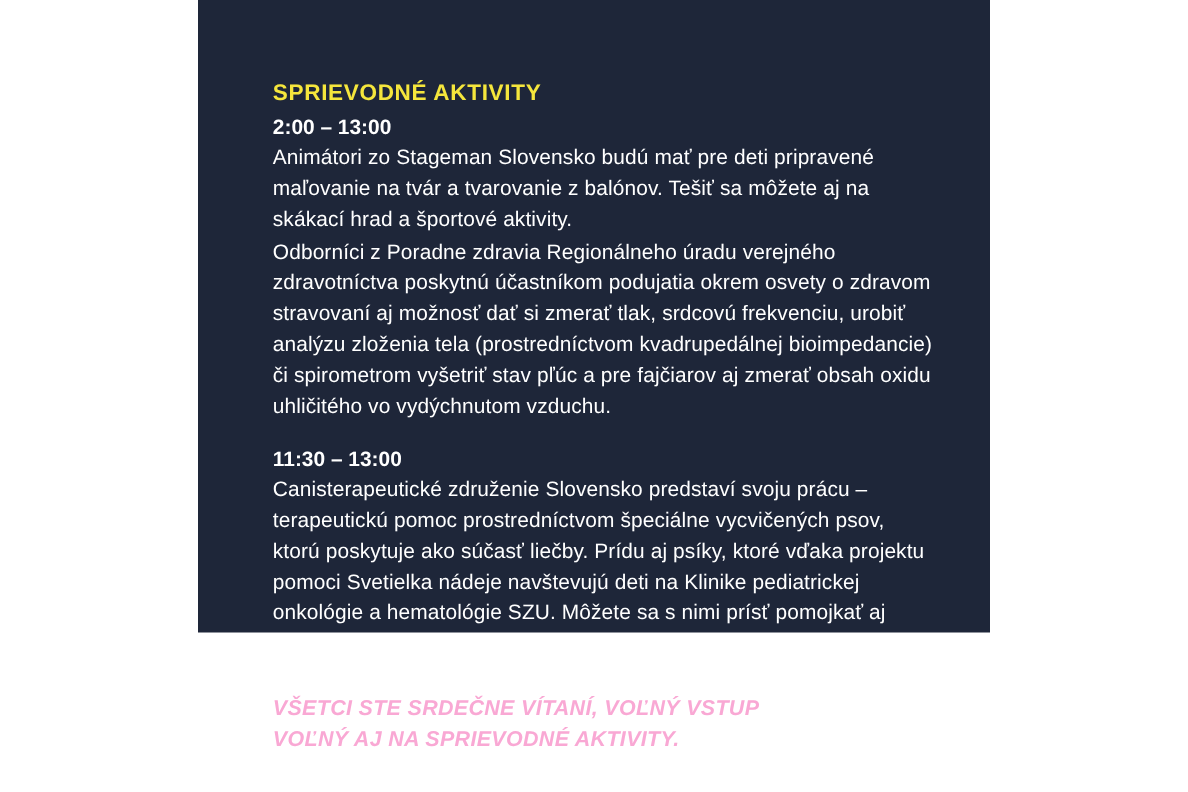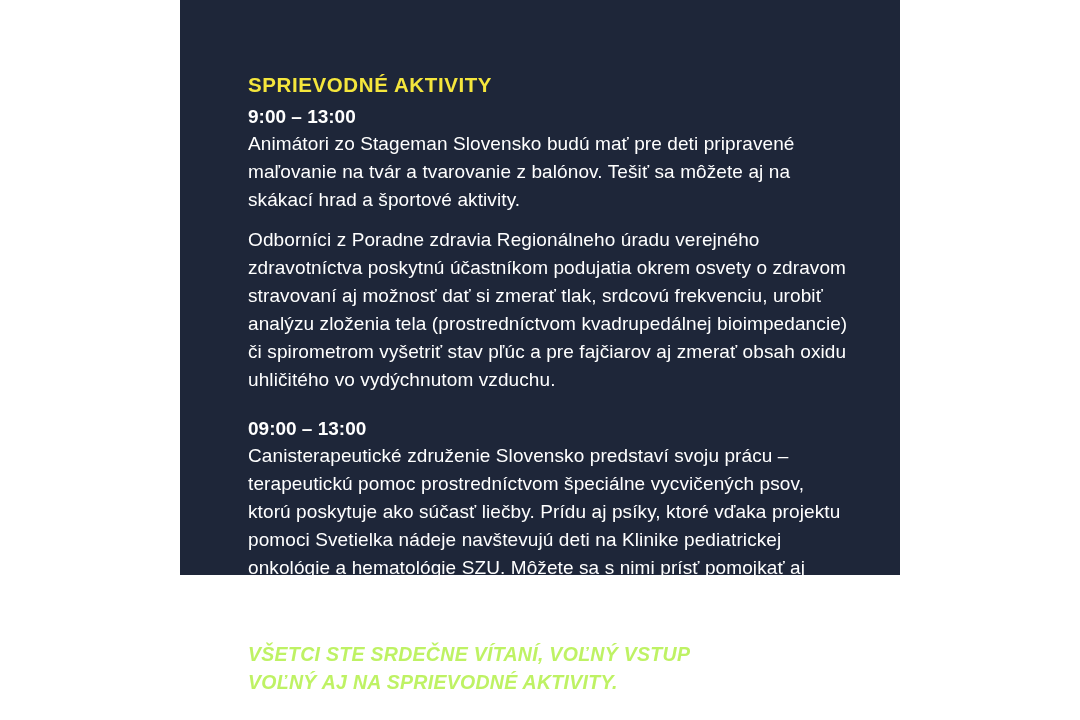--- a/index.html
+++ b/index.html
@@ -51,54 +51,54 @@
   }
   .para {
     color: #ffffff;
     font-size: 19px;
     font-weight: normal;
     line-height: 1.47;
     margin: 0 0 22px 0;
     letter-spacing: 0.1px;
   }
   .para.tight {
-    margin-bottom: 12px;
+    margin-bottom: 2px;
   }
   .block {
     margin-bottom: 0;
   }
   .footer {
     margin-top: 30px;
   }
   .footer-line {
-    color: #bef264;
+    color: #f9a8d4;
     font-size: 19.5px;
     font-weight: bold;
     font-style: italic;
     line-height: 1.45;
     letter-spacing: 0.3px;
   }
 </style>
 </head>
 <body>
 
 <div class="canvas">
   <div class="poster">
     <div class="content">
 
       <h1 class="heading">SPRIEVODNÉ AKTIVITY</h1>
 
       <div class="block">
-        <p class="time">9:00 – 13:00</p>
+        <p class="time">2:00 – 13:00</p>
         <p class="para tight">Animátori zo Stageman Slovensko budú mať pre deti pripravené maľovanie na tvár a tvarovanie z balónov. Tešiť sa môžete aj na skákací hrad a športové aktivity.</p>
         <p class="para">Odborníci z Poradne zdravia Regionálneho úradu verejného zdravotníctva poskytnú účastníkom podujatia okrem osvety o zdravom stravovaní aj možnosť dať si zmerať tlak, srdcovú frekvenciu, urobiť analýzu zloženia tela (prostredníctvom kvadrupedálnej bioimpedancie) či spirometrom vyšetriť stav pľúc a pre fajčiarov aj zmerať obsah oxidu uhličitého vo vydýchnutom vzduchu.</p>
       </div>
 
       <div class="block">
-        <p class="time">09:00 – 13:00</p>
+        <p class="time">11:30 – 13:00</p>
         <p class="para">Canisterapeutické združenie Slovensko predstaví svoju prácu – terapeutickú pomoc prostredníctvom špeciálne vycvičených psov, ktorú poskytuje ako súčasť liečby. Prídu aj psíky, ktoré vďaka projektu pomoci Svetielka nádeje navštevujú deti na Klinike pediatrickej onkológie a hematológie SZU. Môžete sa s nimi prísť pomojkať aj vyfotiť.</p>
       </div>
 
       <div class="footer">
         <div class="footer-line">VŠETCI STE SRDEČNE VÍTANÍ, VOĽNÝ VSTUP</div>
         <div class="footer-line">VOĽNÝ AJ NA SPRIEVODNÉ AKTIVITY.</div>
       </div>
 
     </div>
   </div>

